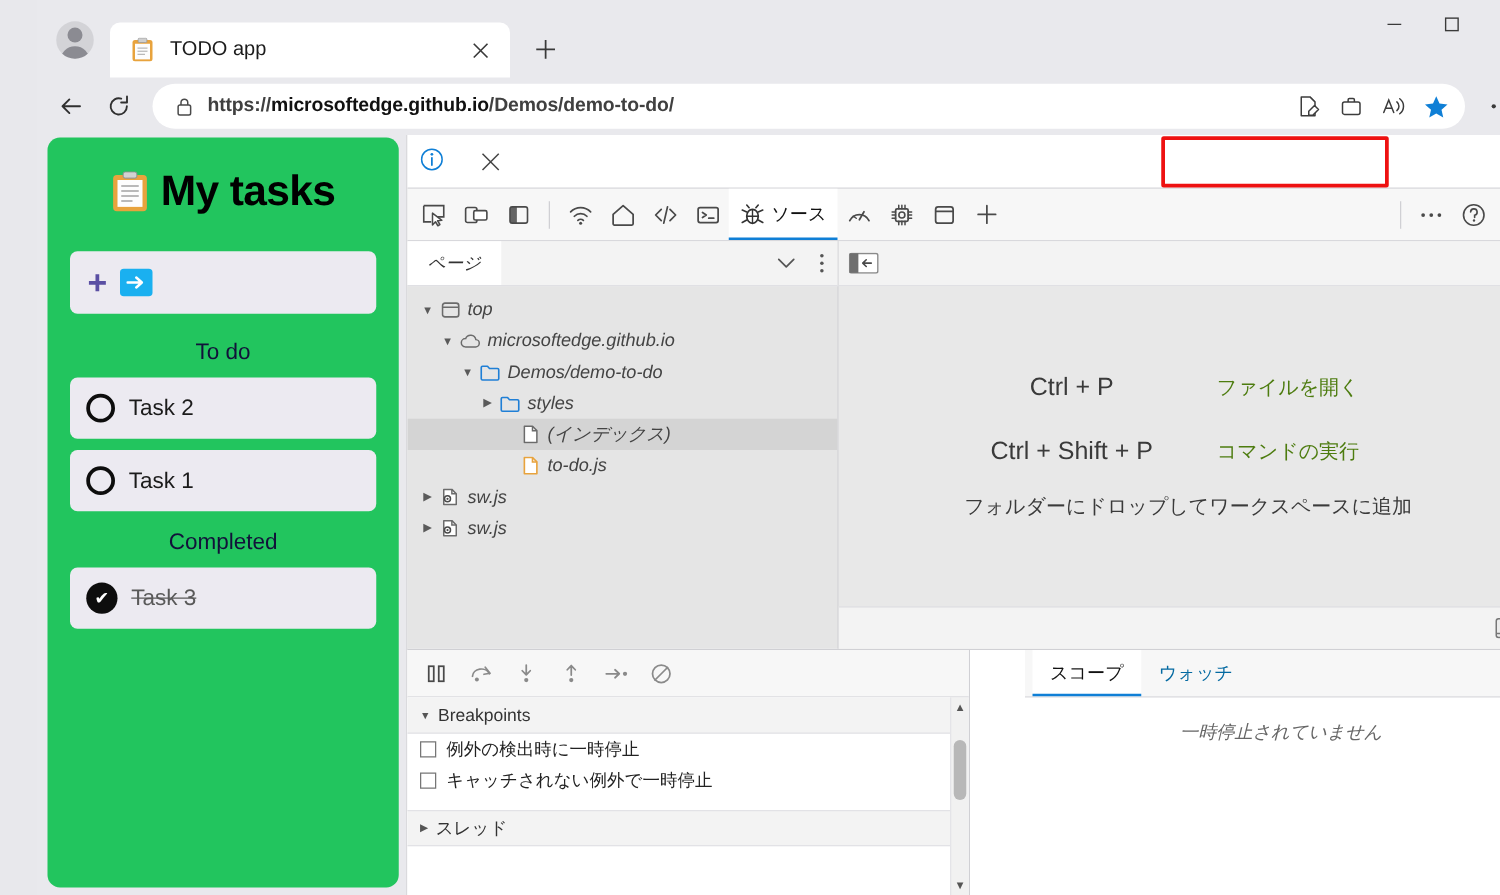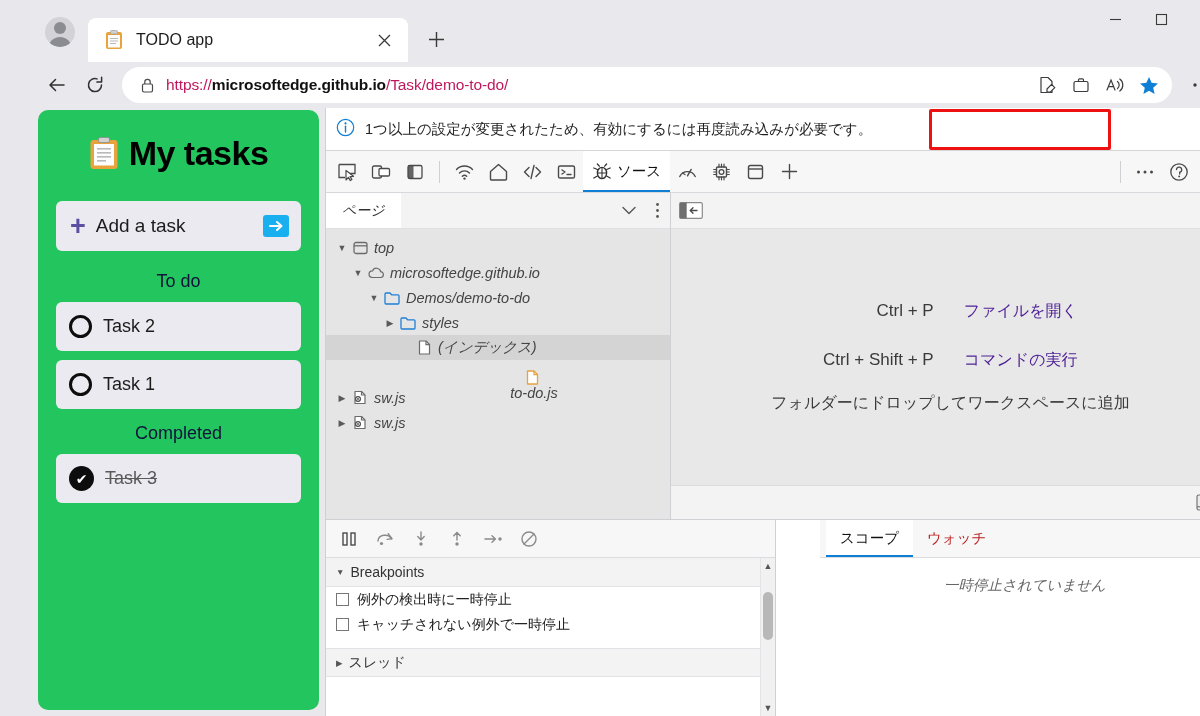--- a/index.html
+++ b/index.html
@@ -50,21 +50,21 @@
 
   .navbar { height: 46px; display:flex; align-items:center; padding: 0 10px 0 8px; }
   .navbtn { width:38px;height:38px; display:flex;align-items:center;justify-content:center; border-radius:6px; flex:none;}
   .omnibox {
     flex:1; height:36px; background:#fff; border-radius:18px;
     display:flex; align-items:center; padding: 0 6px 0 14px; margin: 0 8px;
   }
   .lock-ico { width:22px; height:22px; flex:none; display:flex; align-items:center;justify-content:center; margin-right:8px;}
   .url { flex:1; font-size:15.5px; color:#5f6368; white-space:nowrap; overflow:hidden; letter-spacing:-.1px;}
   .url b { color:#111; font-weight:700; }
-  .url .dim { color:#be185d; }
+  .url .dim { color:#404040;font-weight:bold; }
   .omni-actions { display:flex; align-items:center; }
   .oa { width:34px;height:32px; display:flex;align-items:center;justify-content:center;border-radius:4px;}
   .dots-btn { width:36px;height:36px;display:flex;align-items:center;justify-content:center;border-radius:6px; margin-left:4px;}
 
   
   .content { position:absolute; left:0; top:108px; right:0; bottom:0; display:flex; background:#e9e9ed; }
 
   
   .webpage {
     width: 295px; background:#e9e9ed; padding: 2px 6px 6px 8px;
@@ -147,22 +147,22 @@
   .tri.empty { color:transparent; }
   .tico { width:20px; flex:none; display:flex; align-items:center; justify-content:center; margin-right:4px;}
   .tlabel { color:#444; }
 
   
   .editor { flex:1; display:flex; flex-direction:column; background:#e8e8e8; min-width:0;}
   .editor-bar { height:36px; background:#f3f3f3; border-bottom:1px solid #e0e0e4; display:flex; align-items:center; padding-left:8px;}
   .panel-toggle { width:24px;height:18px;display:flex;align-items:center;justify-content:center;}
   .editor-main { flex:1; display:flex; flex-direction:column; align-items:center; justify-content:center; background:#e8e8e8; }
   .shortcuts { display:grid; grid-template-columns: auto auto; gap:28px 30px; align-items:center; }
-  .sc-key { font-size:17px; color:#3a3a3a; text-align:right; white-space:nowrap;}
-  .sc-desc { font-size:16px; color:#4c1d95; white-space:nowrap;}
+  .sc-key { font-size:20px; color:#3a3a3a; text-align:center; white-space:nowrap;}
+  .sc-desc { font-size:16px; color:#4d7c0f; white-space:nowrap;}
   .sc-wide { grid-column: 1 / span 2; text-align:right; font-size:16px; color:#3a3a3a; margin-top:-6px;}
   .editor-footer { height:34px; background:#f3f3f3; border-top:1px solid #dcdce0; display:flex; align-items:center; justify-content:flex-end; padding-right:8px;}
   .ef-ico { width:30px;height:24px;display:flex;align-items:center;justify-content:center;}
 
   
   .sources-bottom { height:196px; display:flex; min-height:0; }
   .debug-left { width:450px; display:flex; flex-direction:column; border-right:1px solid #d0d0d4; background:#fff;}
   .debug-toolbar { height:38px; background:#f7f7f7; border-bottom:1px solid #dcdce0; display:flex; align-items:center; padding-left:8px; gap:6px;}
   .db-ico { width:30px;height:28px;display:flex;align-items:center;justify-content:center;}
   .debug-scrollwrap { flex:1; display:flex; min-height:0;}
@@ -173,21 +173,21 @@
   .cb { width:13px;height:13px;border:1.4px solid #767676; background:#fff; flex:none;}
   .cbrow span { font-size:14px; color:#222;}
   .sect-head2 { height:29px; background:#f3f3f3; border-top:1px solid #e2e2e6; border-bottom:1px solid #e2e2e6; display:flex; align-items:center; padding-left:10px; font-size:14px; color:#333; gap:6px;}
   .vscroll { width:15px; background:#f1f1f1; display:flex; flex-direction:column; align-items:center; border-left:1px solid #e4e4e8;}
   .vs-arrow { height:16px; display:flex; align-items:center; justify-content:center; font-size:9px; color:#555;}
   .vs-track { flex:1; width:15px; position:relative;}
   .vs-thumb { position:absolute; top:18px; left:2.5px; width:10px; height:48px; background:#b8b8b8; border-radius:5px;}
 
   .debug-right { flex:1; display:flex; flex-direction:column; background:#fff; min-width:0;padding-left:44px;}
   .scope-tabbar { height:38px; background:#f7f7f7; border-bottom:1px solid #dcdce0; display:flex; align-items:flex-end; padding-left:6px;}
-  .scope-tab { height:37px; display:flex; align-items:center; padding:0 14px; font-size:14.5px; color:#b91c1c; position:relative;}
+  .scope-tab { height:37px; display:flex; align-items:center; padding:0 14px; font-size:14.5px; color:#0369a1; position:relative;}
   .scope-tab.active { background:#fff; color:#111;}
   .scope-tab.active::after { content:""; position:absolute; left:0;right:0;bottom:0;height:2.5px;background:#0f7fd6;}
   .scope-body { flex:1; display:flex; justify-content:center; padding-top:18px; font-size:14.5px; color:#666; font-style:italic;}
 
   
   .drawer { height:48px; background:#f7f7f7; border-top:1px solid #cfcfd4; display:flex; align-items:center; padding-left:6px;}
   .dr-tab { height:30px; display:flex; align-items:center; padding:0 12px; font-size:14.5px; color:#555; border-radius:3px;}
   .dr-tab.active { background:#fff; color:#111;}
   .dr-plus { width:32px;height:30px;display:flex;align-items:center;justify-content:center;}
   .dr-spacer { flex:1; }
@@ -262,21 +262,21 @@
       </svg>
     </div>
 
     <div class="omnibox">
       <span class="lock-ico">
         <svg width="15" height="17" viewBox="0 0 15 17">
           <rect x="2.5" y="7" width="10" height="8" rx="1.4" fill="none" stroke="#4a4a4a" stroke-width="1.2"></rect>
           <path d="M4.8 7 V5 a2.7 2.7 0 0 1 5.4 0 V7" fill="none" stroke="#4a4a4a" stroke-width="1.2"></path>
         </svg>
       </span>
-      <span class="url"><span class="dim">https://</span><b>microsoftedge.github.io</b><span class="dim">/Task/demo-to-do/</span></span>
+      <span class="url"><span class="dim">https://</span><b>microsoftedge.github.io</b><span class="dim">/Demos/demo-to-do/</span></span>
       <span class="omni-actions">
         <span class="oa">
           <svg width="18" height="18" viewBox="0 0 18 18">
             <path d="M3 1.5 h7 l4 4 v11 h-11 z" fill="none" stroke="#3c3c3c" stroke-width="1.2" stroke-linejoin="round"></path>
             <path d="M13.6 8.4 l3.2 3.2 l-4.6 4.6 h-3.2 v-3.2 z" fill="#fff" stroke="#3c3c3c" stroke-width="1.2" stroke-linejoin="round"></path>
           </svg>
         </span>
         <span class="oa">
           <svg width="18" height="18" viewBox="0 0 18 18">
             <rect x="2" y="5.5" width="14" height="10" rx="1.6" fill="none" stroke="#3c3c3c" stroke-width="1.2"></rect>
@@ -321,21 +321,20 @@
               <rect x="8" y="15" width="14" height="1.6" fill="#b9b9b9"></rect>
               <rect x="8" y="19" width="14" height="1.6" fill="#b9b9b9"></rect>
               <rect x="8" y="23" width="9" height="1.6" fill="#b9b9b9"></rect>
             </svg>
           </span>
           <span class="todo-title">My tasks</span>
         </div>
 
         <div class="add-task">
           <span class="plus-ico">+</span>
-          <span class="add-task-label">Add a task</span>
           <span class="arrow-btn">
             <svg width="15" height="12" viewBox="0 0 15 12">
                 <path d="M1 6 H12 M8 2 L12.5 6 L8 10" stroke="#fff" stroke-width="2" fill="none" stroke-linecap="round" stroke-linejoin="round"></path>
               </svg>
           </span>
         </div>
 
         <div class="section-label">To do</div>
         <div class="task-row">
           <span class="task-circle"></span>
@@ -357,21 +356,20 @@
     <div class="devtools">
 
       <div class="notif-bar">
         <span class="info-ico">
           <svg width="19" height="19" viewBox="0 0 19 19">
             <circle cx="9.5" cy="9.5" r="8.2" fill="none" stroke="#0f7fd6" stroke-width="1.2"></circle>
             <circle cx="9.5" cy="5.4" r="1.1" fill="#0f7fd6"></circle>
             <path d="M9.5 8.2 V14" stroke="#0f7fd6" stroke-width="1.4" stroke-linecap="round"></path>
           </svg>
         </span>
-        <span class="notif-text">1つ以上の設定が変更されたため、有効にするには再度読み込みが必要です。</span>
         <span class="notif-close">
           <svg width="15" height="15" viewBox="0 0 15 15">
               <path d="M1 1 L14 14 M14 1 L1 14" stroke="#444" stroke-width="1.2"></path>
             </svg>
         </span>
         <span class="redbox"></span>
       </div>
 
       <div class="dt-toolbar">
         <span class="tb-ico">
@@ -555,21 +553,21 @@
                 <span class="tri empty">▶</span>
                 <span class="tico">
                   <svg width="13" height="15" viewBox="0 0 13 15">
                       <path d="M1.5 1 h6.5 l3.5 3.5 V14 h-10 Z" fill="#fff" stroke="#6b6b6b" stroke-width="1.2" stroke-linejoin="round"></path>
                       <path d="M8 1 V4.6 h3.5" fill="none" stroke="#6b6b6b" stroke-width="1.2"></path>
                     </svg>
                 </span>
                 <span class="tlabel">(インデックス)</span>
               </div>
 
-              <div class="tnode" style="padding-left:72px;flex-direction:column;">
+              <div class="tnode" style="padding-left:72px;">
                 <span class="tri empty">▶</span>
                 <span class="tico">
                   <svg width="13" height="15" viewBox="0 0 13 15">
                       <path d="M1.5 1 h6.5 l3.5 3.5 V14 h-10 Z" fill="#fff" stroke="#e8a33d" stroke-width="1.3" stroke-linejoin="round"></path>
                       <path d="M8 1 V4.6 h3.5" fill="none" stroke="#e8a33d" stroke-width="1.3"></path>
                     </svg>
                 </span>
                 <span class="tlabel">to-do.js</span>
               </div>
 

